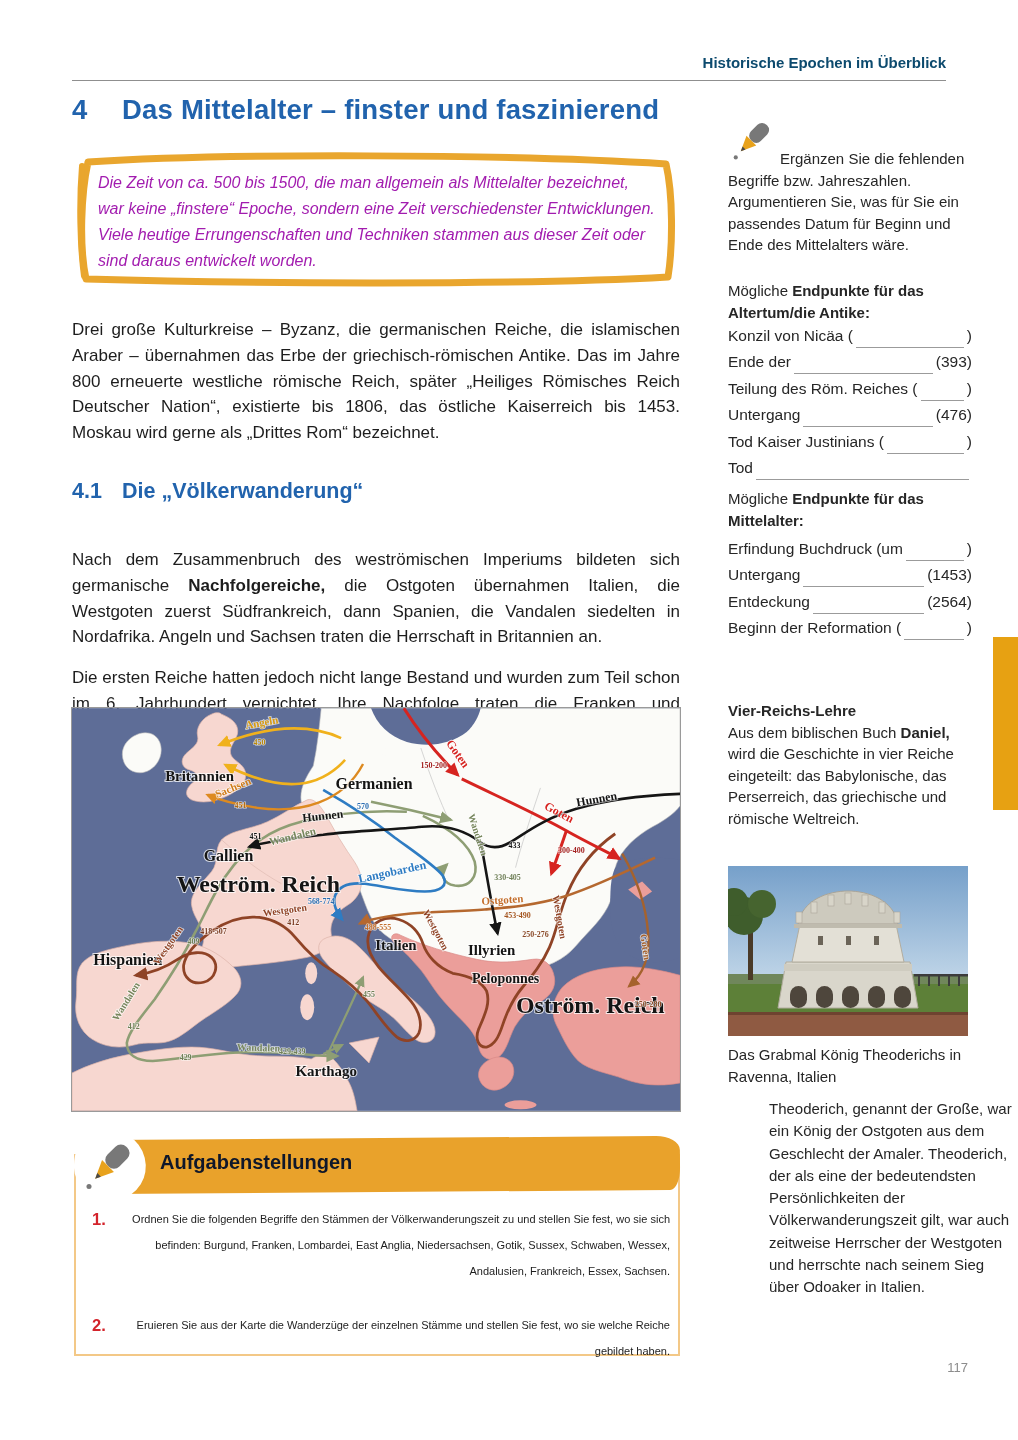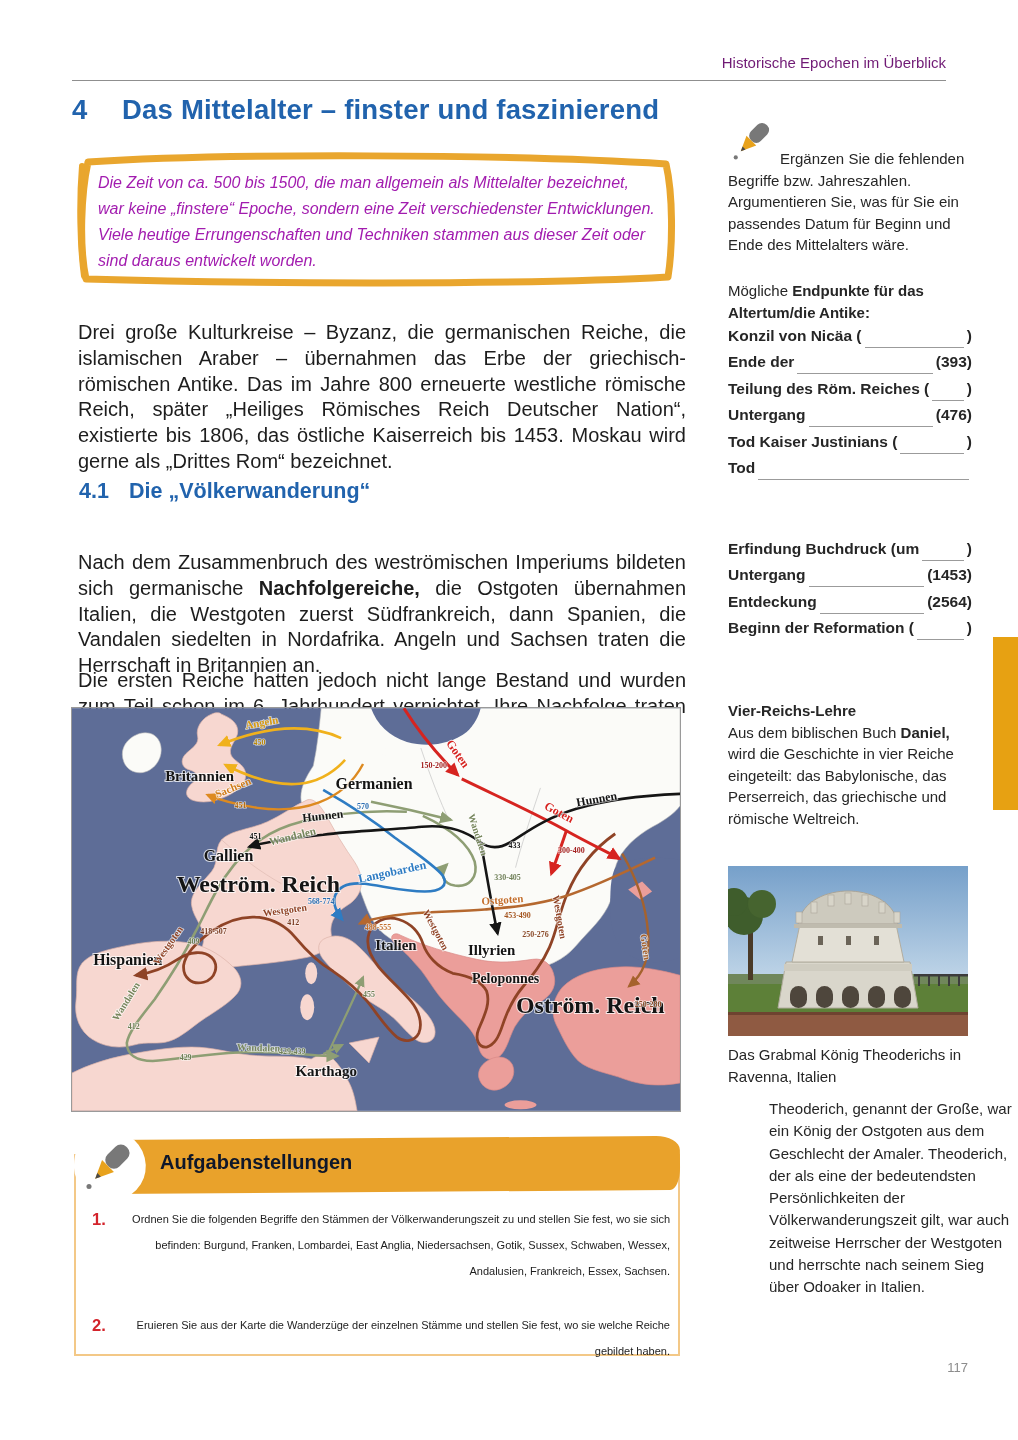--- a/index.html
+++ b/index.html
@@ -1,33 +1,33 @@
 <!DOCTYPE html>
 <html><head>
 <meta charset="utf-8">
 <style>
   html,body{margin:0;padding:0;background:#e8e8e8;}
   #page{position:relative;width:1018px;height:1440px;background:#ffffff;margin:0 auto;
         font-family:"Liberation Sans",sans-serif;color:#1d1d1d;overflow:hidden;}
 
-  .hdr{position:absolute;top:54px;right:72px;color:#701a75;font-size:15px;}
+  .hdr{position:absolute;top:54px;right:72px;color:#0c4a6e;font-size:15px;font-weight:bold;}
   .rule{position:absolute;top:80px;left:72px;width:874px;border-top:1px solid #8f8f8f;}
 
   .h1{position:absolute;top:94px;left:72px;width:660px;color:#2163ad;
       font-size:27.5px;font-weight:bold;display:flex;letter-spacing:.2px;}
   .h1 .num{width:50px;flex:none;}
 
   .introbox{position:absolute;top:150px;left:72px;width:608px;height:142px;}
   .introbox svg{position:absolute;left:0;top:0;}
   .introtxt{position:absolute;left:26px;top:20px;width:560px;
             font-style:italic;font-size:16px;line-height:26px;color:#a21caf;}
 
-  .bodytext{font-size:20px;line-height:25.8px;color:#1d1d1d;text-align:justify;margin-left:6px;}
+  .bodytext{font-size:17px;line-height:25.8px;color:#1d1d1d;text-align:justify;}
   .p1{position:absolute;top:300px;left:72px;width:608px;}
-  .h2{position:absolute;top:479px;left:72px;color:#2163ad;font-size:21.5px;font-weight:bold;display:flex;margin-left:7px;}
+  .h2{position:absolute;top:479px;left:72px;color:#2163ad;font-size:21.5px;font-weight:bold;display:flex;}
   .h2 .num{width:50px;flex:none;}
   .p2{position:absolute;top:530px;left:72px;width:608px;}
   .p3{position:absolute;top:648px;left:72px;width:608px;}
 
   .map{position:absolute;top:708px;left:72px;width:608px;height:403px;outline:1px solid #9a9a9a;}
 
   .taskbox{position:absolute;top:1154px;left:74px;width:602px;height:198px;border:2px solid #f3c887;}
   .band{position:absolute;top:1138px;left:88px;width:592px;height:54px;background:#e9a22b;
         border-radius:16px 24px 10px 20px / 20px 14px 22px 12px;transform:rotate(-0.4deg);}
   .blob{position:absolute;top:1130px;left:74px;width:72px;height:70px;background:#fff;
@@ -42,21 +42,21 @@
 
   .sb{position:absolute;left:728px;width:244px;font-size:15px;line-height:21.6px;color:#262626;}
   .sb b{font-weight:bold;}
   .sb-pencil{position:absolute;left:730px;top:116px;width:46px;height:46px;}
   .sb-intro{top:148px;text-indent:52px;}
   .sb-ant-head{top:280px;}
   .sb-rows1{top:321px;}
   .sb-mit-head{top:488px;}
   .sb-rows2{top:534px;}
   .fill-row{display:flex;align-items:flex-end;height:26.5px;font-size:15.5px;white-space:pre;}
-  .fill-row span{line-height:24px;font-weight:bold;}
+  .fill-row span{line-height:24px;}
   .fline{flex:1;height:19px;border-bottom:1px solid #9b9b9b;margin:0 3px;min-width:18px;}
   .tab{position:absolute;left:993px;top:637px;width:25px;height:173px;background:#e7a112;}
   .sb-vier{top:700px;}
   .sb-vier .vt{display:block;font-weight:bold;}
   .sb-photo{position:absolute;left:728px;top:866px;width:240px;height:170px;}
   .sb-cap{top:1044px;}
   .sb-theo{top:1098px;line-height:22.3px;margin-left:41px;}
   .pagenum{position:absolute;top:1360px;left:912px;width:56px;text-align:right;color:#8c8c8c;font-size:13px;}
 
   
@@ -283,20 +283,21 @@
 
   <div class="sb sb-rows1">
     <div class="fill-row"><span>Konzil von Nicäa (</span><span class="fline"></span><span>)</span></div>
     <div class="fill-row"><span>Ende der</span><span class="fline"></span><span>(393)</span></div>
     <div class="fill-row"><span>Teilung des Röm. Reiches (</span><span class="fline"></span><span>)</span></div>
     <div class="fill-row"><span>Untergang</span><span class="fline"></span><span>(476)</span></div>
     <div class="fill-row"><span>Tod Kaiser Justinians (</span><span class="fline"></span><span>)</span></div>
     <div class="fill-row"><span>Tod</span><span class="fline"></span><span></span></div>
   </div>
 
+  <div class="sb sb-mit-head"><span>Mögliche </span><b>Endpunkte für das Mittelalter:</b></div>
 
   <div class="sb sb-rows2">
     <div class="fill-row"><span>Erfindung Buchdruck (um</span><span class="fline"></span><span>)</span></div>
     <div class="fill-row"><span>Untergang</span><span class="fline"></span><span>(1453)</span></div>
     <div class="fill-row"><span>Entdeckung</span><span class="fline"></span><span>(2564)</span></div>
     <div class="fill-row"><span>Beginn der Reformation (</span><span class="fline"></span><span>)</span></div>
   </div>
 
   <div class="tab"></div>
 

